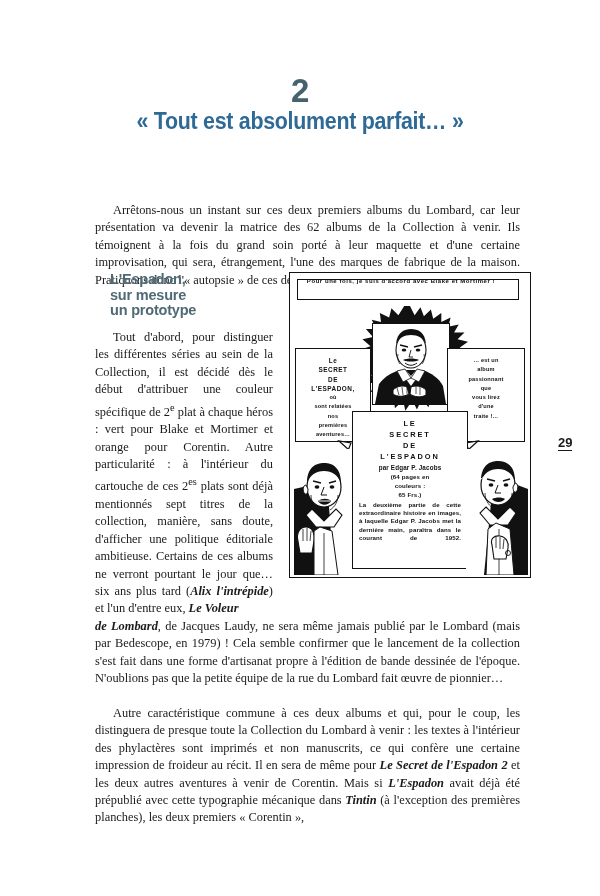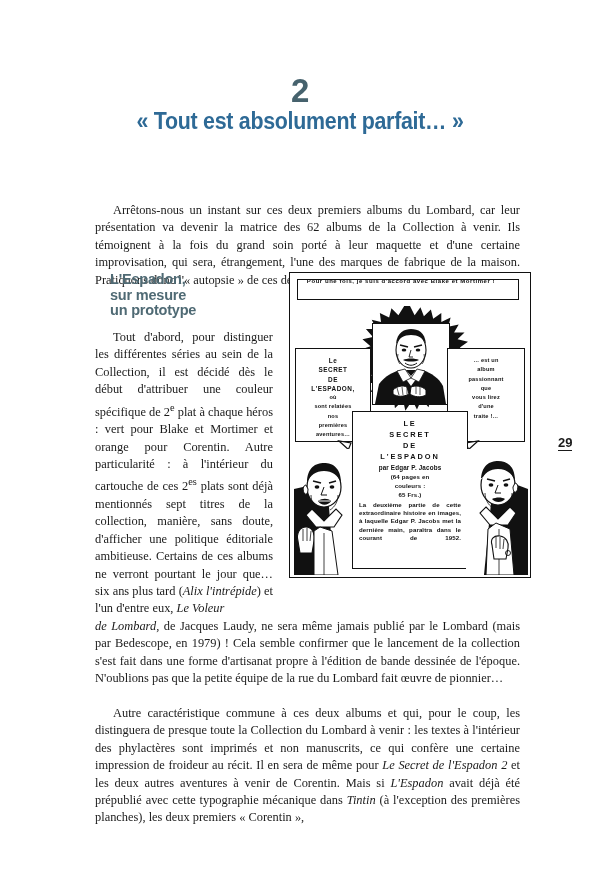--- a/index.html
+++ b/index.html
@@ -100,21 +100,21 @@
     position: absolute;
     left: 95px; top: 705px;
     width: 425px;
     font-size: 12.4px;
     line-height: 17.4px;
     text-align: justify;
     text-indent: 18px;
     hyphens: auto;
   }
 
-  i, .it { font-style: italic; }
+  i, .it { font-style: italic; font-weight: bold; }
 
   
   .folio {
     position: absolute;
     left: 534px; top: 436px;
     font-family: "Liberation Sans", sans-serif;
     font-weight: bold;
     font-size: 13px;
     color: #1a1a1a;
     border-bottom: 1.5px solid #1a1a1a;

